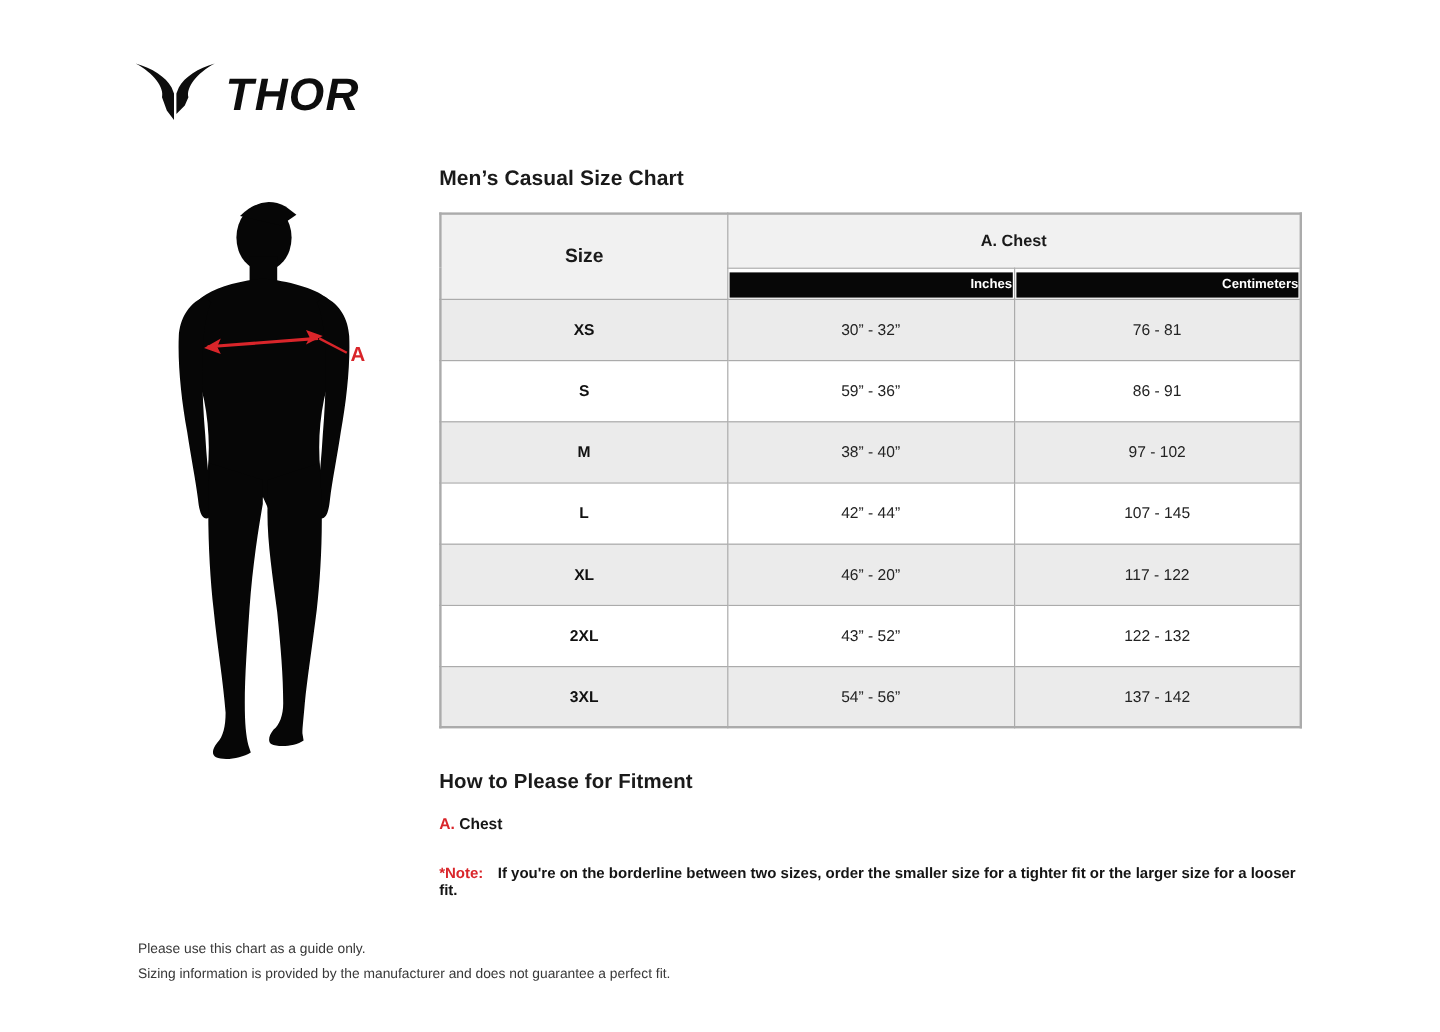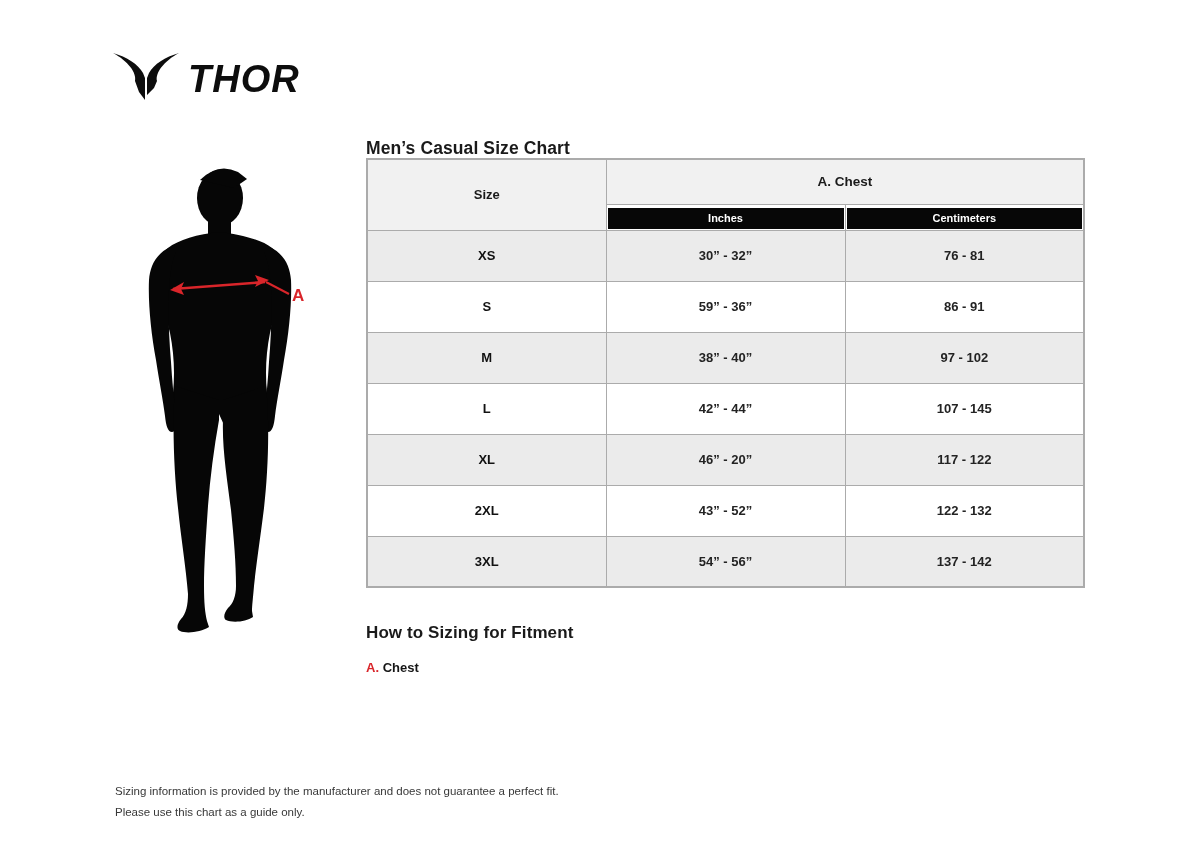--- a/index.html
+++ b/index.html
@@ -16,29 +16,29 @@
   body{
     width:1200px;height:860px;position:relative;overflow:hidden;
     font-family:"Liberation Sans", sans-serif; color:var(--ink);
   }
   
   .logo{position:absolute;left:112px;top:50px;width:200px;height:54px;}
   
   .figure{position:absolute;left:128px;top:148px;width:235px;height:505px;}
   
   .content{position:absolute;left:366px;top:138px;width:719px;}
-  .chart-title{font-size:17.5px;font-weight:bold;color:#1a1a1a;line-height:20px;letter-spacing:0.1px;}
+  .chart-title{font-size:17.5px;font-weight:bold;color:#1a1a1a;line-height:20px;margin-bottom:19px;letter-spacing:0.1px;}
   
   table.size-table{width:719px;border-collapse:collapse;table-layout:fixed;border:2px solid var(--border);}
   table.size-table th, table.size-table td{border:1px solid var(--border);text-align:center;vertical-align:middle;}
-  th.size-header{background:var(--header-bg);font-size:13px;font-weight:bold;color:#1a1a1a;width:33.34%;}
+  th.size-header{background:var(--header-bg);font-size:16px;font-weight:bold;color:#1a1a1a;width:33.34%;}
   th.chest-header{background:var(--header-bg);font-size:13.5px;font-weight:bold;color:#1a1a1a;height:45px;}
   td.bar-cell{height:25px;background:#fff;padding:3px 1px 1px 1px;width:33.33%;}
-  .unit-bar{background:var(--bar-black);color:#fff;font-size:11px;font-weight:bold;height:21px;line-height:21px;text-align:center;}
-  tbody td{height:51px;font-size:13px;color:#232323;background:#fff;font-weight:bold;}
+  .unit-bar{background:var(--bar-black);color:#fff;font-size:11px;font-weight:bold;height:21px;line-height:21px;text-align:right;}
+  tbody td{height:51px;font-size:13px;color:#232323;background:#fff;}
   tbody td.size-col{font-weight:bold;color:#111;}
   tbody tr.alt td{background:var(--row-alt);}
   
   .howto-heading{font-size:17px;font-weight:bold;color:#1a1a1a;margin-top:35px;letter-spacing:0.1px;}
   .measure-item{margin-top:17px;}
   .measure-title{font-size:13px;font-weight:bold;color:#151515;}
   .measure-title .red{color:var(--red);}
   .measure-desc{font-size:12.5px;color:var(--muted);line-height:1.62;margin-top:5px;max-width:400px;}
   .note-line{margin-top:27px;font-size:12.5px;font-weight:bold;color:#151515;}
   .note-label{color:var(--red);margin-right:12px;}
@@ -148,27 +148,30 @@
           <td>122 - 132</td>
         </tr>
         <tr class="alt">
           <td class="size-col">3XL</td>
           <td>54” - 56”</td>
           <td>137 - 142</td>
         </tr>
       </tbody>
   </table>
 
-  <div class="howto-heading">How to Sizing for Fitment</div>
+  <div class="howto-heading">How to Please for Fitment</div>
 
   <div class="measure-item">
     <div class="measure-title">
       <span class="red">A.</span>
       <span>Chest</span>
     </div>
   </div>
 
+  <div class="note-line">
+    <span class="note-label">*Note:</span><span>If you're on the borderline between two sizes, order the smaller size for a tighter fit or the larger size for a looser fit.</span>
+  </div>
 </div>
 
 <div class="footer">
+  <div>Please use this chart as a guide only.</div>
   <div>Sizing information is provided by the manufacturer and does not guarantee a perfect fit.</div>
-  <div>Please use this chart as a guide only.</div>
 </div>
 
 </body></html>

